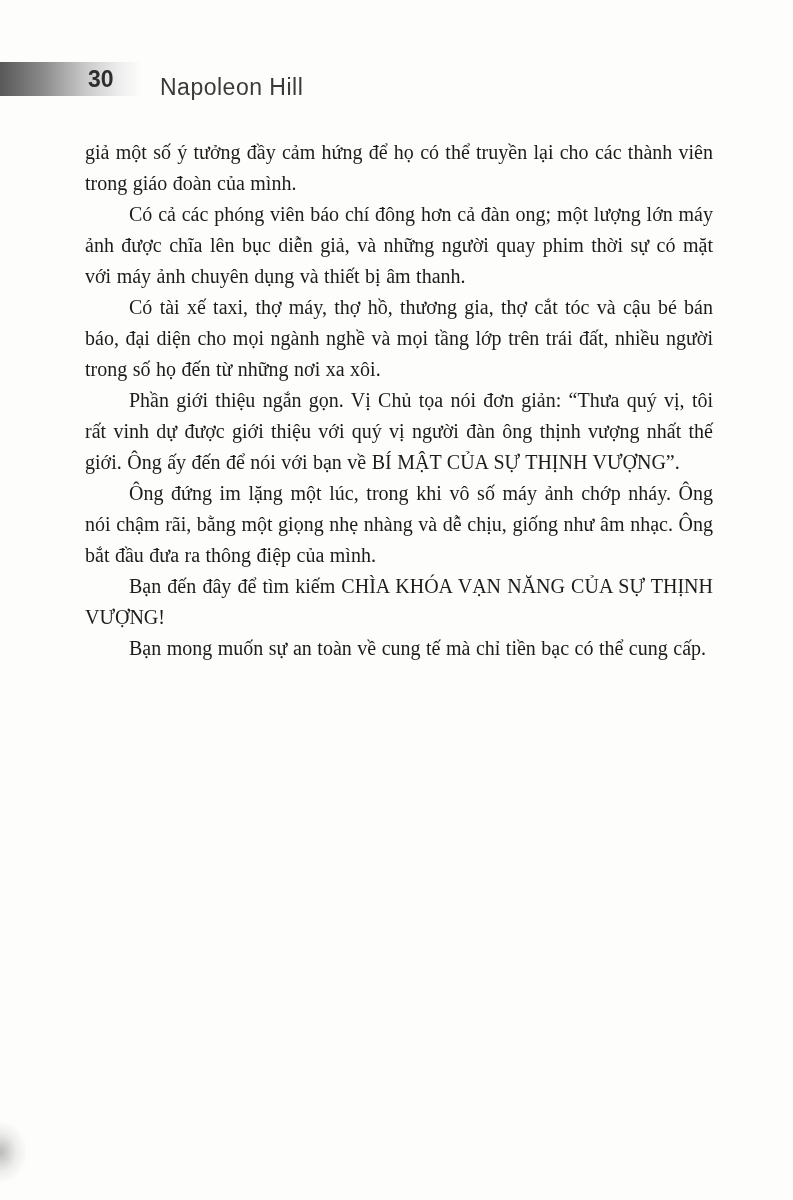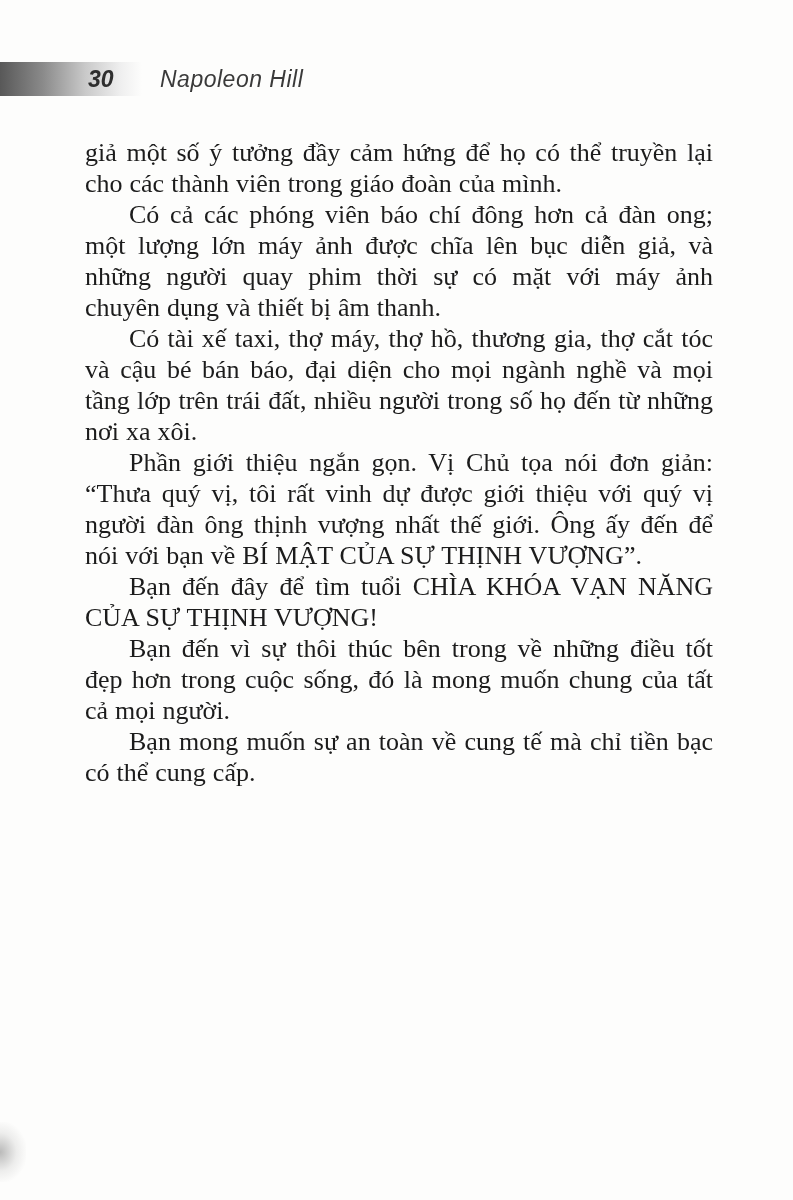--- a/index.html
+++ b/index.html
@@ -15,21 +15,20 @@
     overflow: hidden;
     font-family: "Liberation Serif", serif;
   }
   
   .running-header {
     position: absolute;
     top: 62px;
     left: 0;
     width: 100%;
     height: 34px;
-    font-style: italic;
   }
   .header-bar {
     position: absolute;
     top: 0;
     left: 0;
     width: 142px;
     height: 34px;
     background: linear-gradient(90deg,
       #585858 0%,
       #8a8a8a 30%,
@@ -43,38 +42,38 @@
     left: 88px;
     height: 34px;
     line-height: 34px;
     font-family: "Liberation Sans", sans-serif;
     font-size: 23px;
     font-weight: 600;
     color: #2e2e2e;
   }
   .running-head {
     position: absolute;
-    top: 0;
+    top: 8px;
     left: 160px;
     height: 34px;
     line-height: 34px;
     font-family: "Liberation Sans", sans-serif;
     font-size: 23px;
     font-weight: 400;
     letter-spacing: 0.5px;
     color: #3a3a3a;
   }
   
   .page-body {
     position: absolute;
     top: 137px;
     left: 85px;
     width: 628px;
     color: #1c1c1c;
-    font-size: 26px;
+    font-size: 20px;
     line-height: 31px;
     text-align: justify;
   }
   .page-body p {
     margin: 0;
     word-spacing: 0.5px;
   }
   .page-body p.indent {
     text-indent: 44px;
   }
@@ -102,20 +101,20 @@
     <span class="page-num">30</span>
     <span class="running-head">Napoleon Hill</span>
   </header>
 
   <main class="page-body">
 
   <p class="">giả một số ý tưởng đầy cảm hứng để họ có thể truyền lại cho các thành viên trong giáo đoàn của mình.</p>
       <p class="indent">Có cả các phóng viên báo chí đông hơn cả đàn ong; một lượng lớn máy ảnh được chĩa lên bục diễn giả, và những người quay phim thời sự có mặt với máy ảnh chuyên dụng và thiết bị âm thanh.</p>
       <p class="indent">Có tài xế taxi, thợ máy, thợ hồ, thương gia, thợ cắt tóc và cậu bé bán báo, đại diện cho mọi ngành nghề và mọi tầng lớp trên trái đất, nhiều người trong số họ đến từ những nơi xa xôi.</p>
       <p class="indent">Phần giới thiệu ngắn gọn. Vị Chủ tọa nói đơn giản: “Thưa quý vị, tôi rất vinh dự được giới thiệu với quý vị người đàn ông thịnh vượng nhất thế giới. Ông ấy đến để nói với bạn về BÍ MẬT CỦA SỰ THỊNH VƯỢNG”.</p>
-      <p class="indent">Bạn đến đây để tìm tuổi CHÌA KHÓA VẠN NĂNG CỦA SỰ THỊNH VƯỢNG!</p>
-      <p class="indent">Bạn đến vì sự thôi thúc bên trong về những điều tốt đẹp hơn trong cuộc sống, đó là mong muốn chung của tất cả mọi người.</p>
+      <p class="indent">Ông đứng im lặng một lúc, trong khi vô số máy ảnh chớp nháy. Ông nói chậm rãi, bằng một giọng nhẹ nhàng và dễ chịu, giống như âm nhạc. Ông bắt đầu đưa ra thông điệp của mình.</p>
+      <p class="indent">Bạn đến đây để tìm kiếm CHÌA KHÓA VẠN NĂNG CỦA SỰ THỊNH VƯỢNG!</p>
       <p class="indent">Bạn mong muốn sự an toàn về cung tế mà chỉ tiền bạc có thể cung cấp.</p>
     </main>
 
   <div class="corner-shade"></div>
 
 </div>
 
 </body></html>

